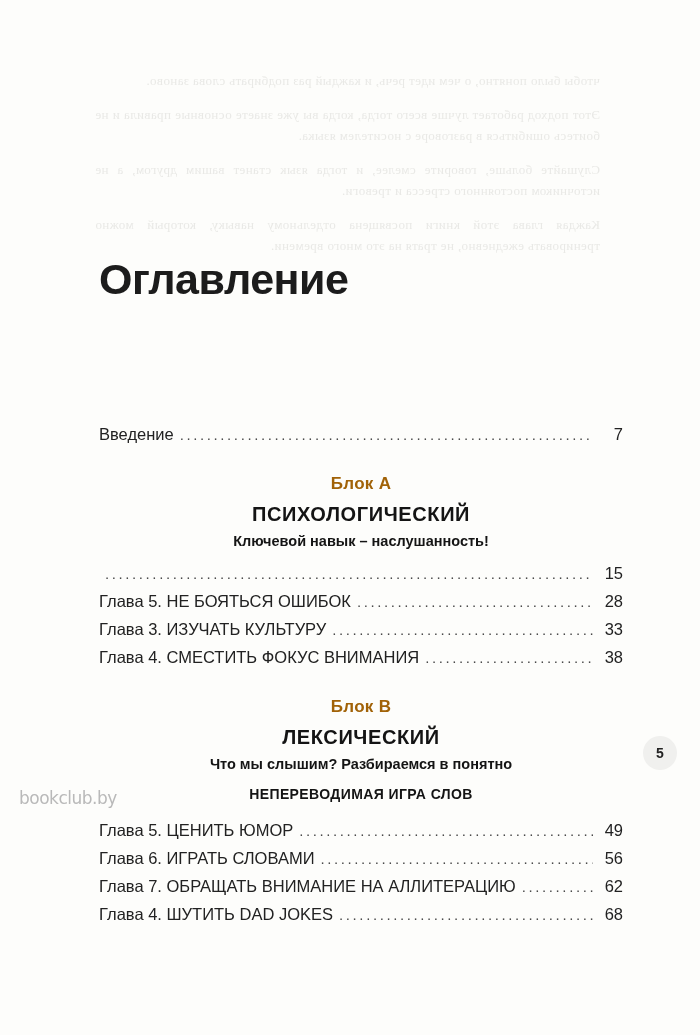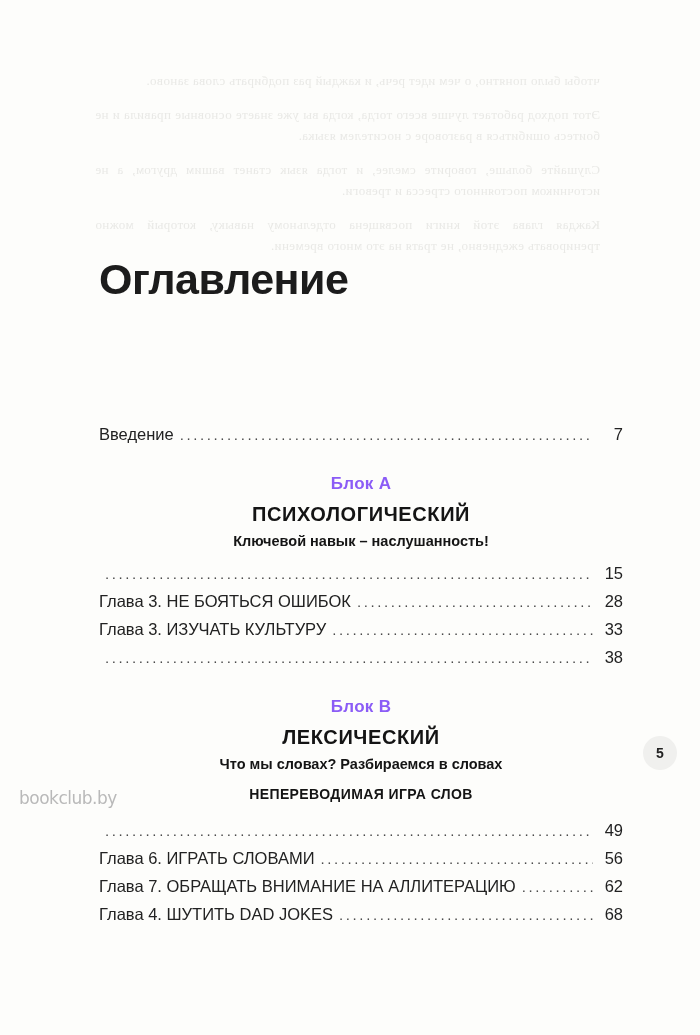--- a/index.html
+++ b/index.html
@@ -95,21 +95,21 @@
 
   .intro { margin-bottom: 26px; }
 
   .block {
     text-align: center;
     margin: 0 0 4px 0;
   }
   .block .block-name {
     font-size: 17px;
     font-weight: bold;
-    color: #8b5cf6;
+    color: #a16207;
     letter-spacing: .3px;
     margin-bottom: 9px;
   }
   .block .block-kind {
     font-size: 20px;
     font-weight: bold;
     color: #141414;
     letter-spacing: .6px;
     margin-bottom: 7px;
   }
@@ -183,44 +183,46 @@
         <div class="block-name">Блок A</div>
         <div class="block-kind">ПСИХОЛОГИЧЕСКИЙ</div>
         <div class="block-sub">Ключевой навык – наслушанность!</div>
       </div>
 
       <div class="entry">
         <span class="dots">................................................................................................</span>
         <span class="page-no">15</span>
       </div>
       <div class="entry">
-        <span class="label">Глава 3. НЕ БОЯТЬСЯ ОШИБОК</span>
+        <span class="label">Глава 5. НЕ БОЯТЬСЯ ОШИБОК</span>
         <span class="dots">................................................................................................</span>
         <span class="page-no">28</span>
       </div>
       <div class="entry">
         <span class="label">Глава 3. ИЗУЧАТЬ КУЛЬТУРУ</span>
         <span class="dots">................................................................................................</span>
         <span class="page-no">33</span>
       </div>
       <div class="entry">
+        <span class="label">Глава 4. СМЕСТИТЬ ФОКУС ВНИМАНИЯ</span>
         <span class="dots">................................................................................................</span>
         <span class="page-no">38</span>
       </div>
 
       <div class="spacer-b"></div>
 
       <div class="block">
         <div class="block-name">Блок B</div>
         <div class="block-kind">ЛЕКСИЧЕСКИЙ</div>
-        <div class="block-sub">Что мы словах? Разбираемся в словах</div>
+        <div class="block-sub">Что мы слышим? Разбираемся в понятно</div>
         <div class="block-group">НЕПЕРЕВОДИМАЯ ИГРА СЛОВ</div>
       </div>
 
       <div class="entry">
+        <span class="label">Глава 5. ЦЕНИТЬ ЮМОР</span>
         <span class="dots">................................................................................................</span>
         <span class="page-no">49</span>
       </div>
       <div class="entry">
         <span class="label">Глава 6. ИГРАТЬ СЛОВАМИ</span>
         <span class="dots">................................................................................................</span>
         <span class="page-no">56</span>
       </div>
       <div class="entry">
         <span class="label">Глава 7. ОБРАЩАТЬ ВНИМАНИЕ НА АЛЛИТЕРАЦИЮ</span>

